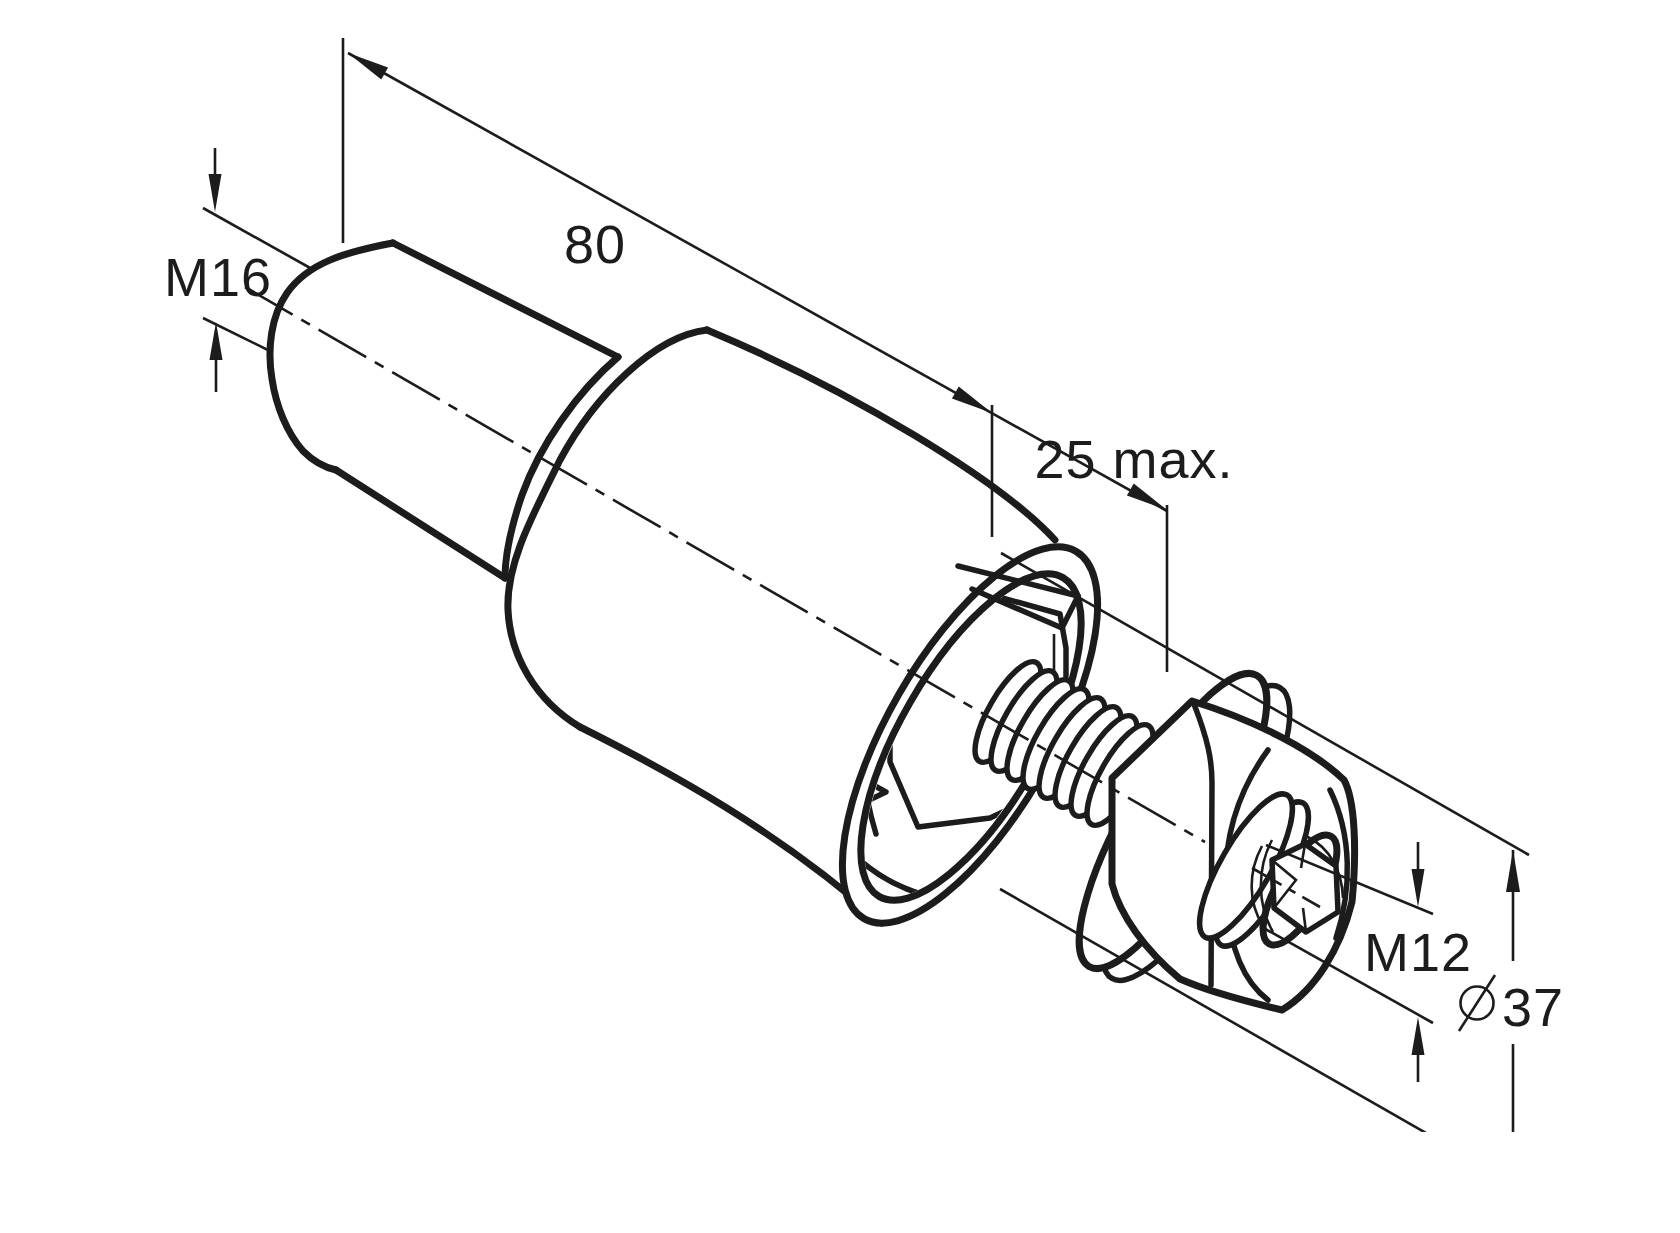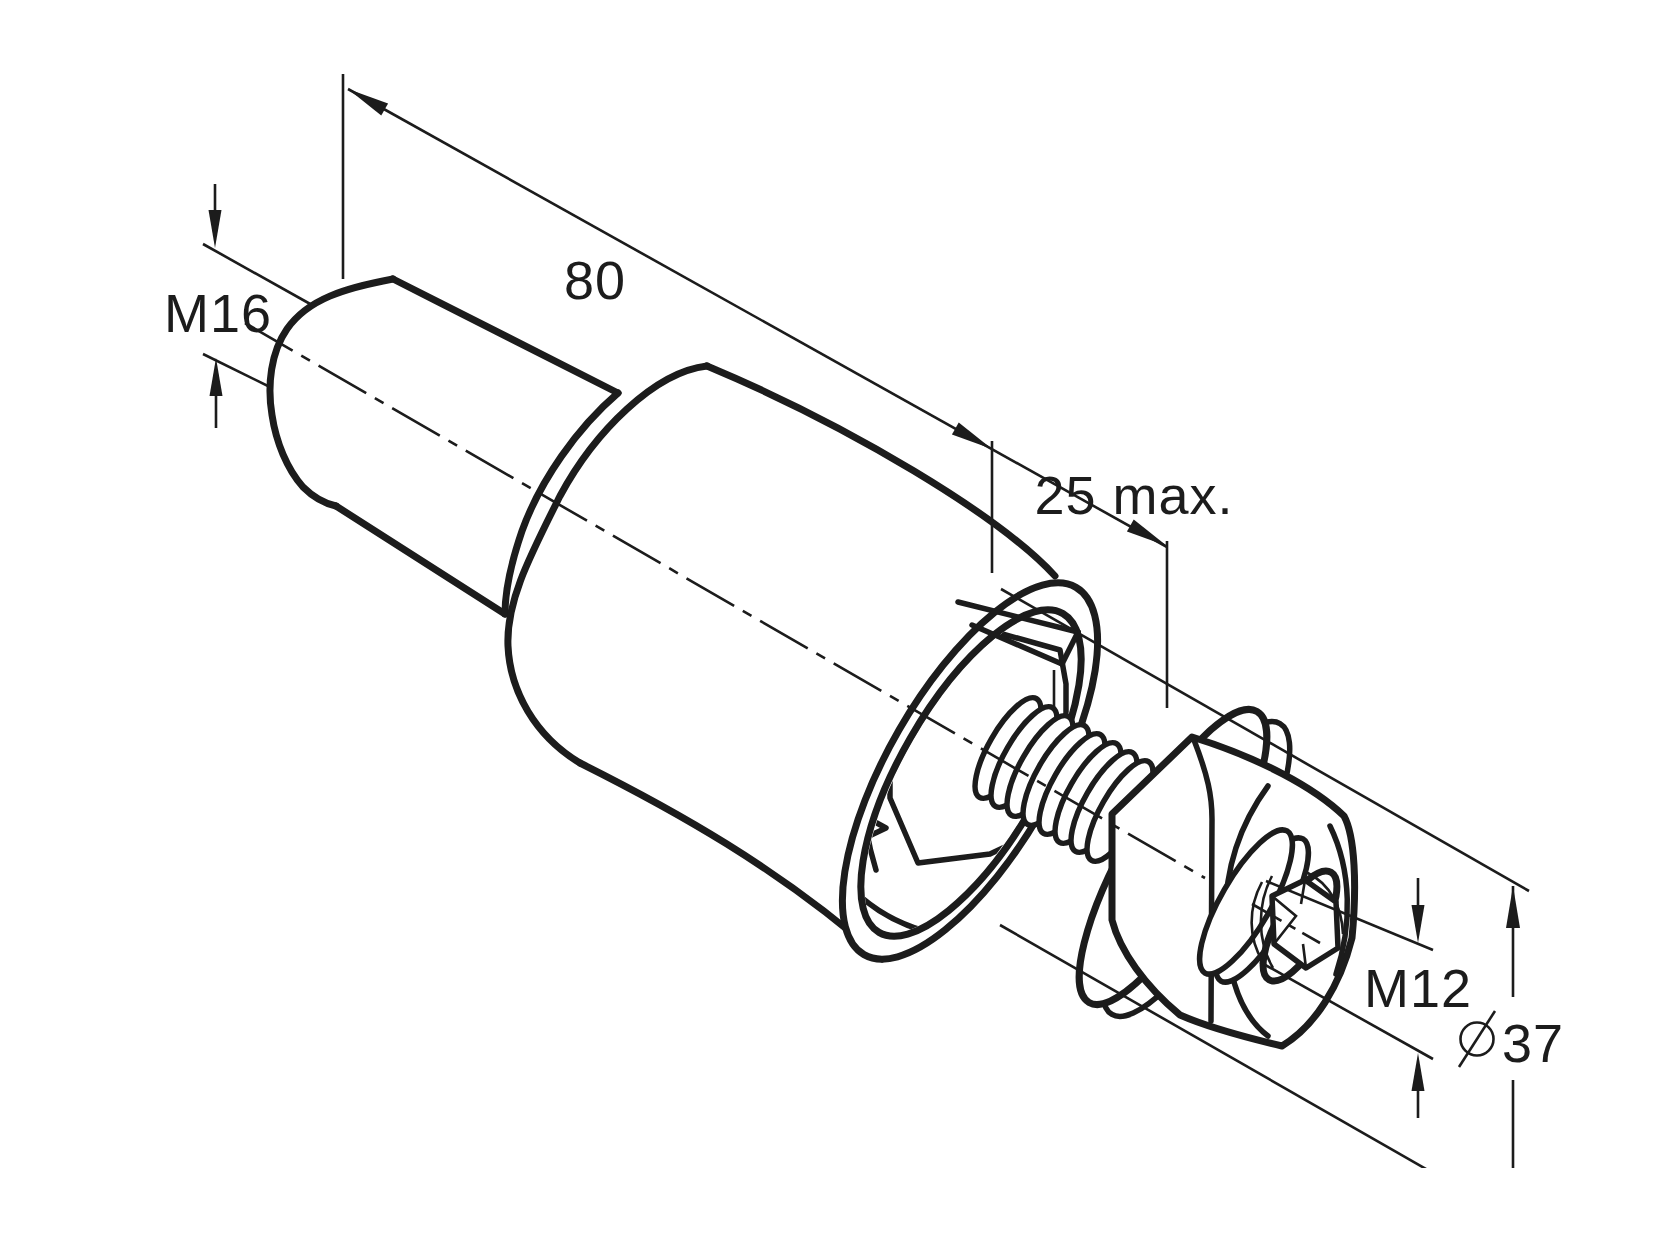--- a/index.html
+++ b/index.html
@@ -1,16 +1,16 @@
 <!DOCTYPE html>
 <html><head>
 <meta charset="utf-8">
 <style>
   html,body{margin:0;padding:0;background:#ffffff;}
-  .stage{position:relative;width:1680px;height:1132px;background:#ffffff;overflow:hidden;margin-top:36px;}
+  .stage{position:relative;width:1680px;height:1132px;background:#ffffff;overflow:hidden;}
   svg{display:block;}
   text{font-family:"Liberation Sans","DejaVu Sans",sans-serif;fill:#1c1c1c;}
   .dimtxt{font-size:54px;letter-spacing:1px;}
   
   .thick{stroke:#1c1c1c;stroke-width:7;fill:none;stroke-linecap:round;stroke-linejoin:round;}
   .med{stroke:#1c1c1c;stroke-width:5.5;fill:none;stroke-linecap:round;stroke-linejoin:round;}
   .medf{stroke:#1c1c1c;stroke-width:5.5;fill:#ffffff;stroke-linejoin:round;}
   .thickf{stroke:#1c1c1c;stroke-width:7;fill:#ffffff;stroke-linejoin:round;}
   .thin{stroke:#1c1c1c;stroke-width:2.6;fill:none;}
   .fillw{fill:#ffffff;stroke:none;}

